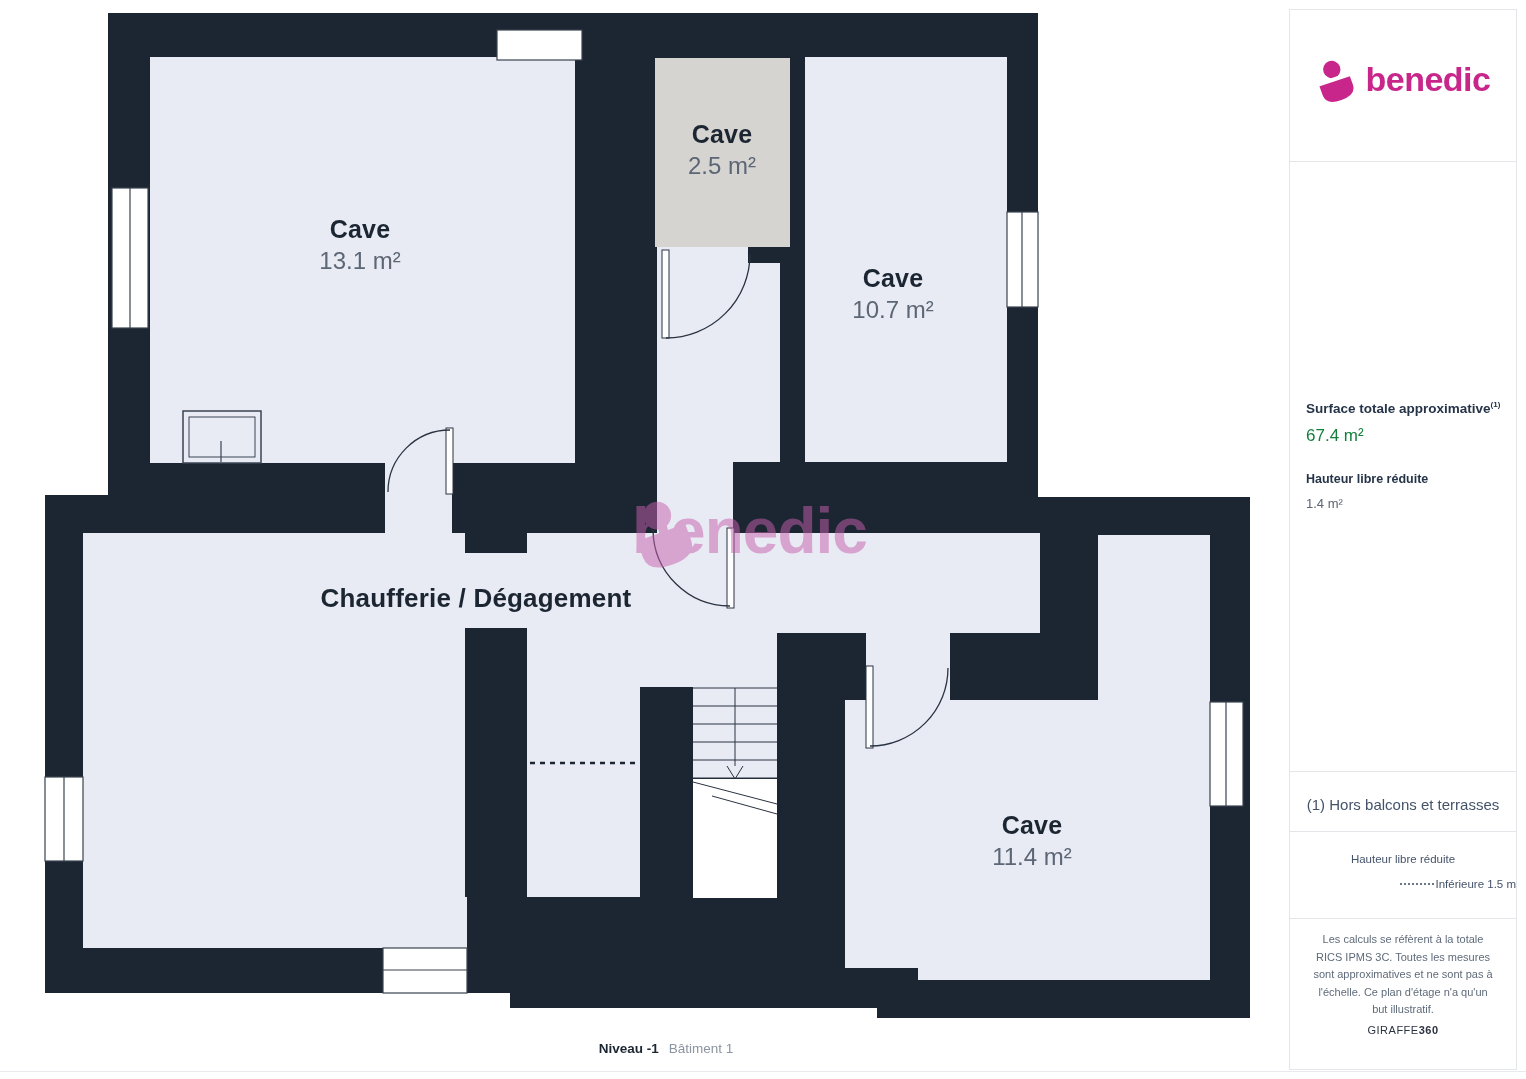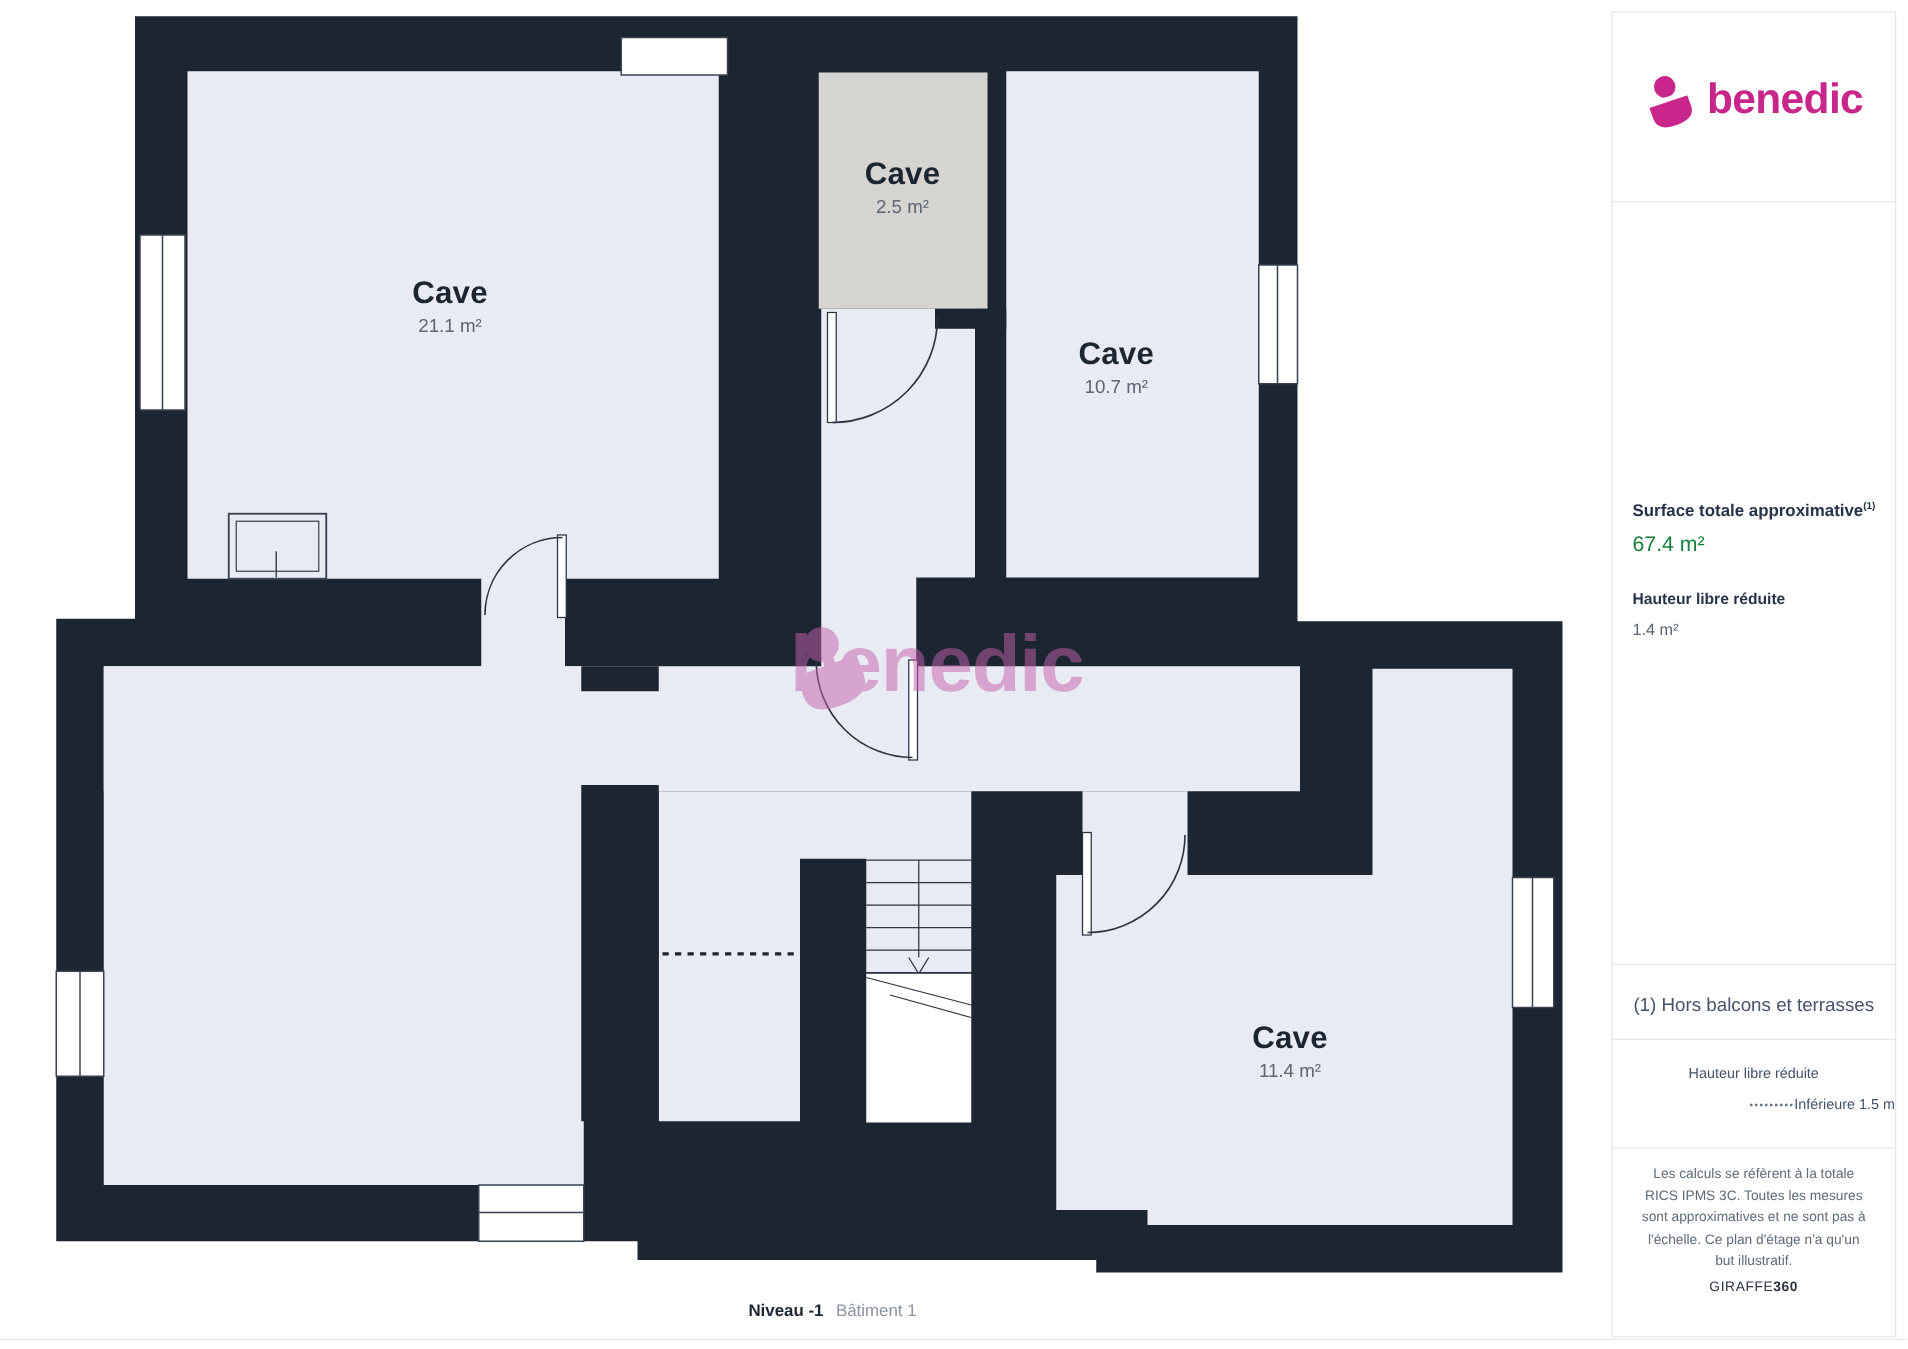--- a/index.html
+++ b/index.html
@@ -3,21 +3,21 @@
 <meta charset="utf-8">
 <style>
   html,body{margin:0;padding:0;background:#ffffff;width:1526px;height:1079px;overflow:hidden;
             font-family:"Liberation Sans", sans-serif;}
   .stage{position:relative;width:1526px;height:1079px;background:#fff;}
   
   .plan{position:absolute;left:0;top:0;width:1288px;height:1079px;}
   .plan svg{position:absolute;left:0;top:0;}
   .room-label{position:absolute;transform:translate(-50%,-50%);text-align:center;white-space:nowrap;pointer-events:none;}
   .room-label .rn{font-weight:700;font-size:25px;color:#1c2632;letter-spacing:.2px;}
-  .room-label .ra{font-size:15px;color:#5c6675;margin-top:3px;}
+  .room-label .ra{font-size:24px;color:#5c6675;margin-top:3px;}
   .plan-footer{position:absolute;left:648px;top:1041px;transform:translateX(-50%);white-space:nowrap;font-size:13.5px;padding-left:36px;}
   .plan-footer .lvl{font-weight:700;color:#1c2632;margin-right:10px;}
   .plan-footer .bld{color:#8b94a1;}
   .bottom-rule{position:absolute;left:0;top:1071px;width:1526px;height:1px;background:#e8e9ec;}
   
   .watermark{position:absolute;left:632px;top:499px;display:flex;align-items:center;gap:16px;opacity:.5;pointer-events:none;}
   .watermark .wm-text{font-size:64px;font-weight:700;color:#c75fae;letter-spacing:-1px;line-height:1;padding-bottom:6px;}
   
   .sidebar{position:absolute;left:1289px;top:9px;width:228px;height:1061px;background:#fff;
            border:1px solid #e5e6ea;box-sizing:border-box;}
@@ -123,31 +123,32 @@
 
       <g fill="#e8ebf3" stroke="#3a4454">
         <rect x="183" y="411" width="78" height="52" stroke-width="1.5"></rect>
         <rect x="189" y="417" width="66" height="40" stroke-width="1"></rect>
         <line x1="221" y1="441" x2="221" y2="462" stroke-width="1.2"></line>
       </g>
     </svg>
 
     <div class="room-label" style="left:360px;top:245px;">
       <div class="rn">Cave</div>
-      <div class="ra">21.1 m²</div>
+      <div class="ra">13.1 m²</div>
     </div>
     <div class="room-label" style="left:722px;top:150px;">
       <div class="rn">Cave</div>
       <div class="ra">2.5 m²</div>
     </div>
     <div class="room-label" style="left:893px;top:294px;">
       <div class="rn">Cave</div>
       <div class="ra">10.7 m²</div>
     </div>
     <div class="room-label" style="left:476px;top:598px;">
+      <div class="rn" style="font-size:26px;">Chaufferie / Dégagement</div>
     </div>
     <div class="room-label" style="left:1032px;top:841px;">
       <div class="rn">Cave</div>
       <div class="ra">11.4 m²</div>
     </div>
 
     <div class="watermark">
       <svg width="64" height="70" viewBox="0 0 60 64">
         <g fill="#c75fae" transform="rotate(-20 30 38)">
           <circle cx="32" cy="14" r="13"></circle>

